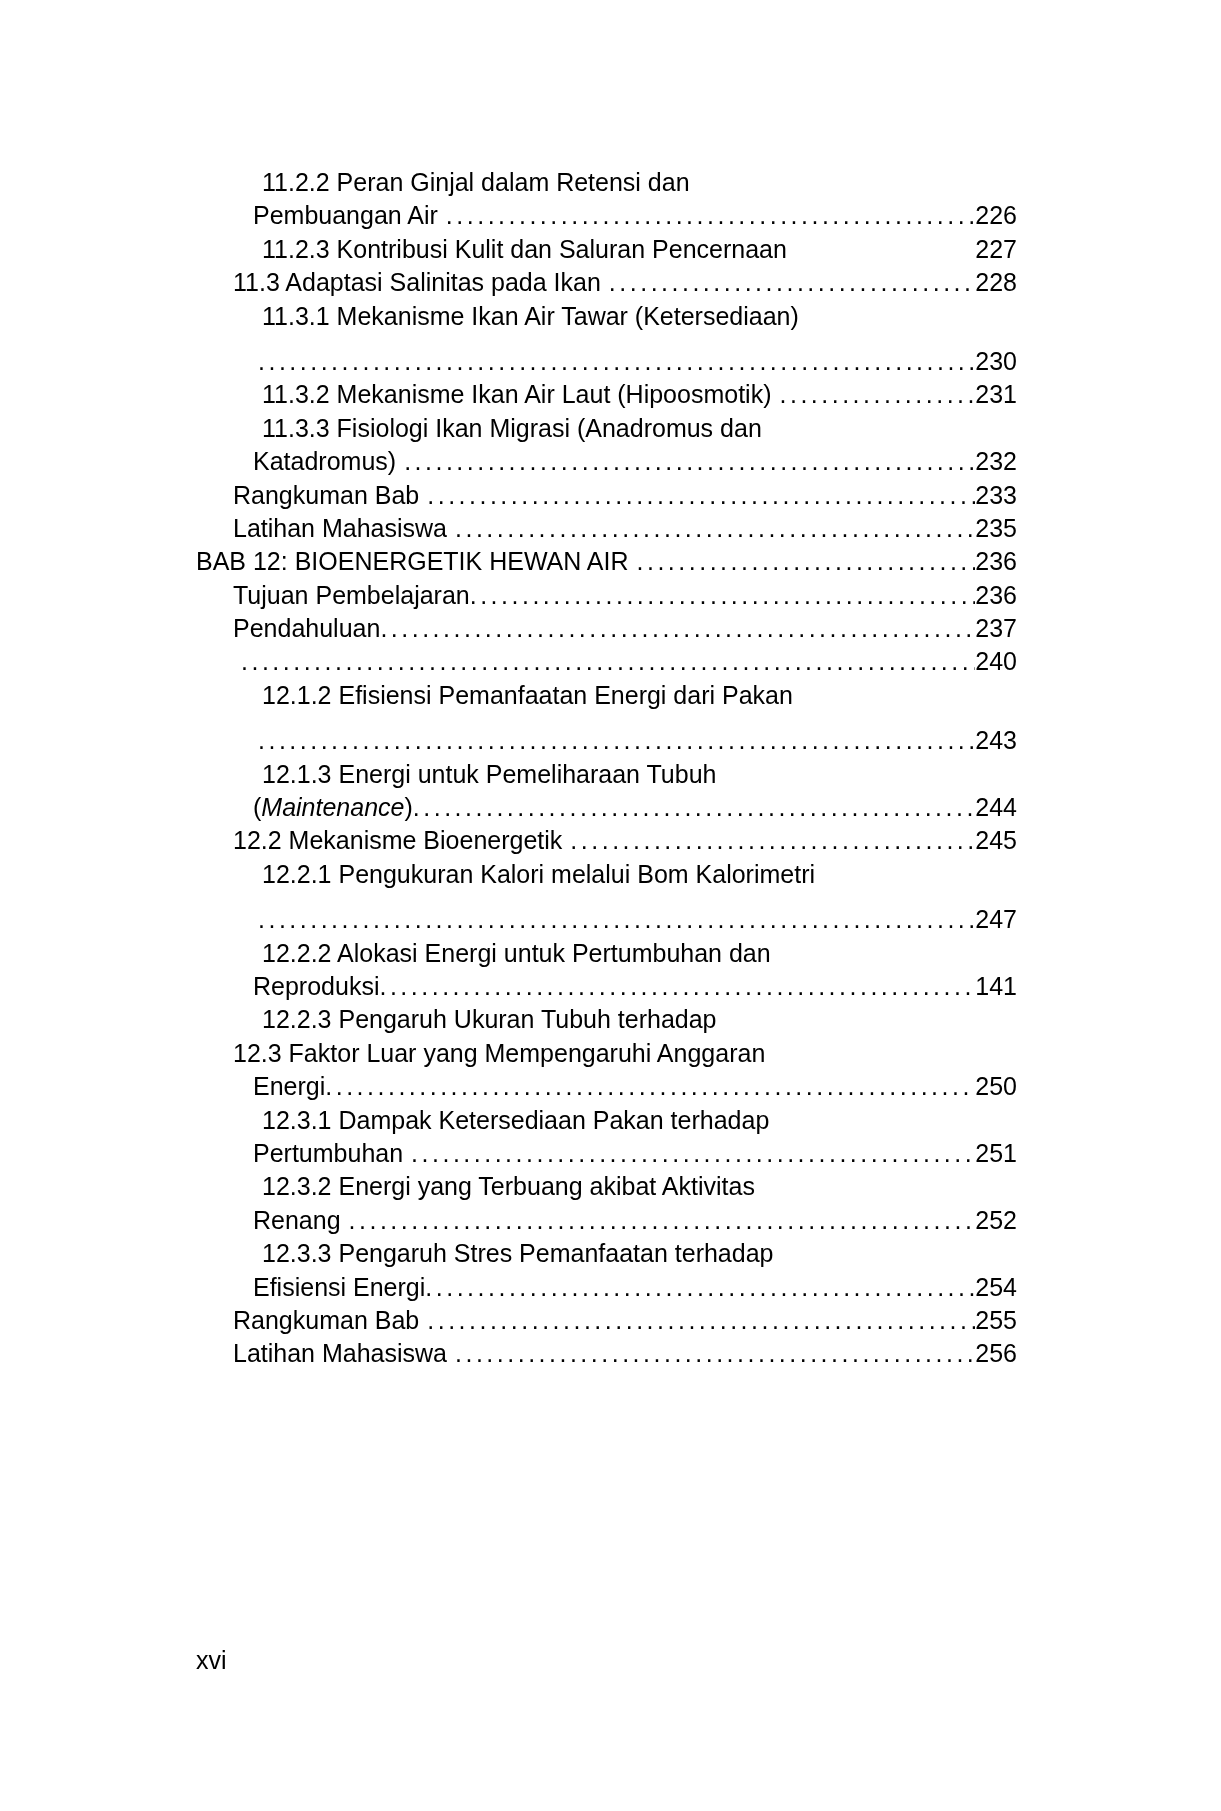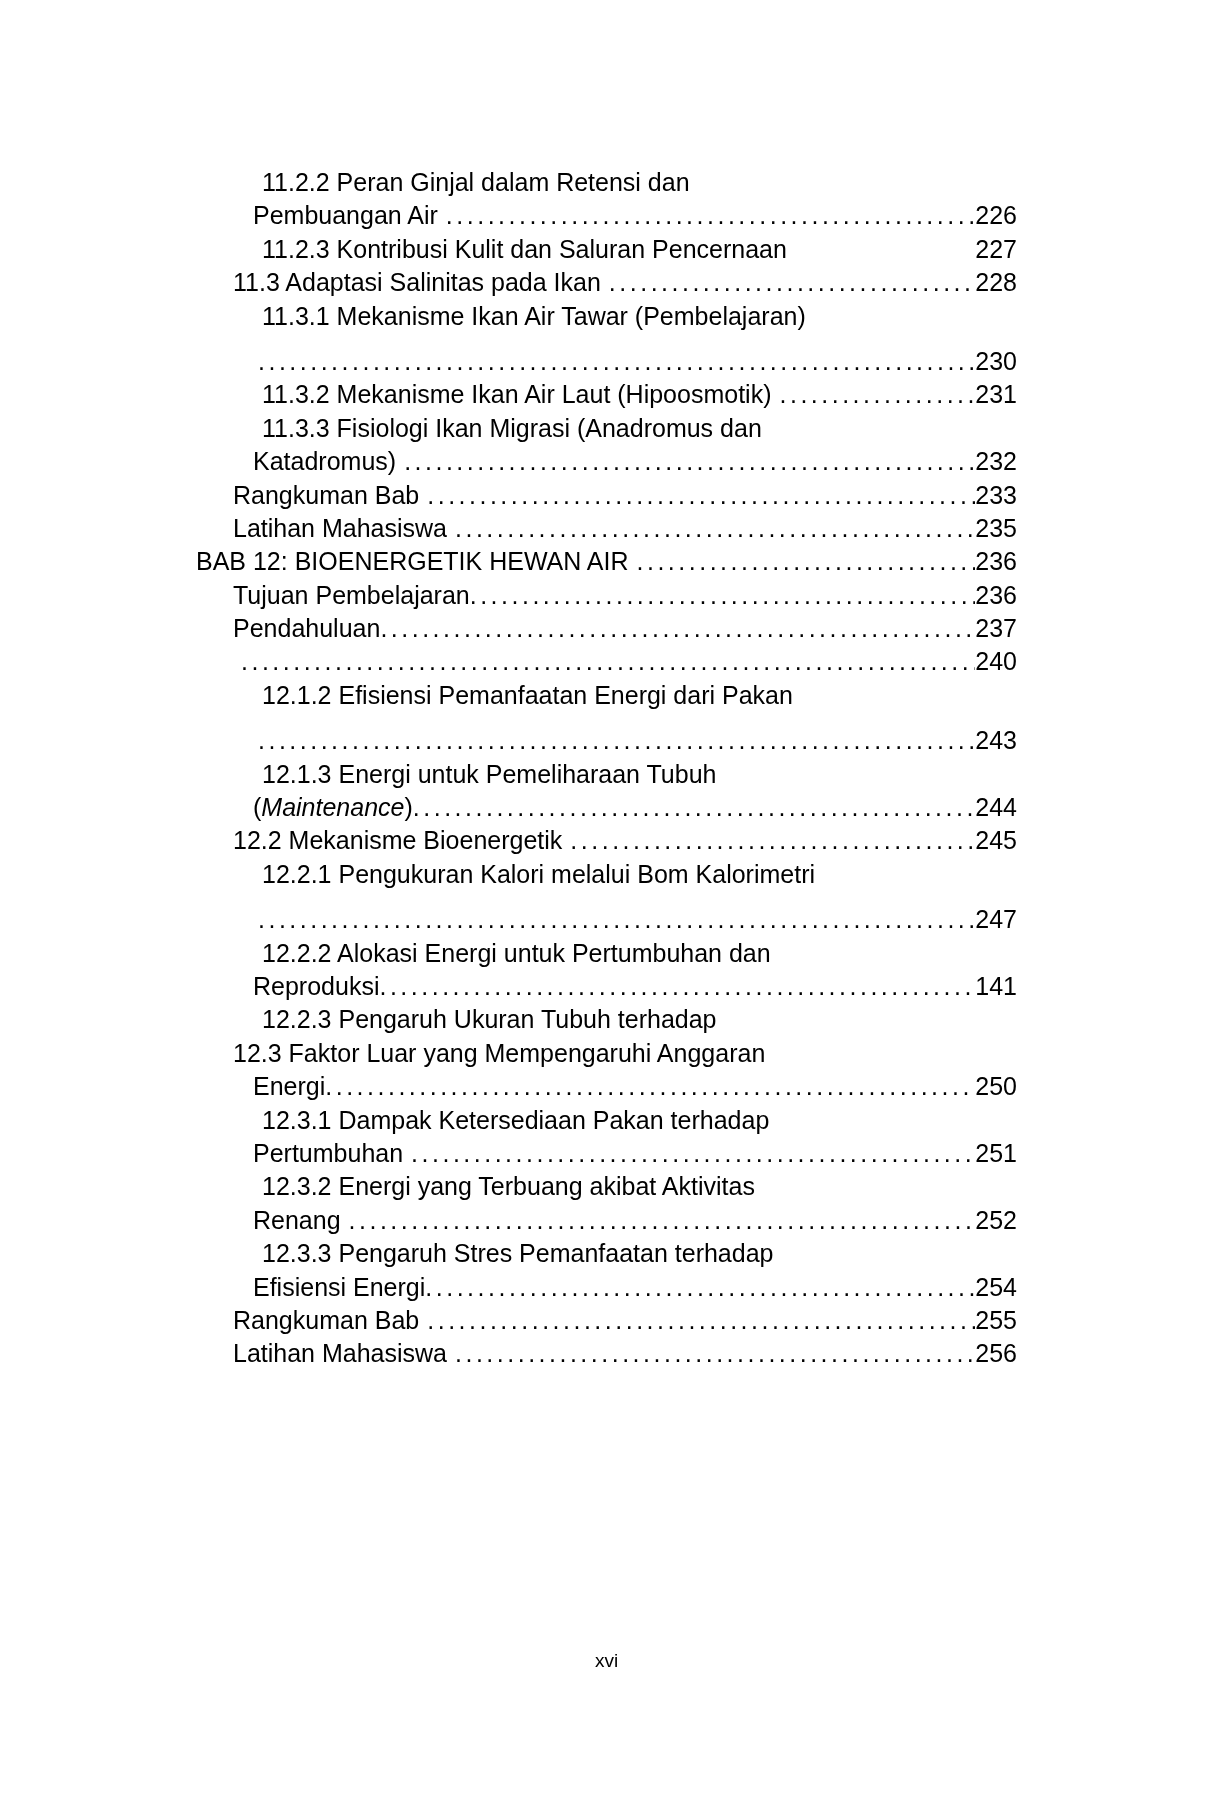--- a/index.html
+++ b/index.html
@@ -26,21 +26,21 @@
   .it   { font-style: italic; }
   .spacer { flex: 1 1 0; }
   .leader { flex: 1 1 0; overflow: hidden; letter-spacing: 3.5px; min-width: 0; }
   .leader::after {
     content: "..........................................................................................................";
   }
   .gap .leader { margin-left: 8px; }
   .pg { flex: 0 0 auto; white-space: nowrap; }
   .footer {
     position: absolute; left: 196px; top: 1644px; width: 821px;
-    text-align: center; font-size: 19px; line-height: 33.4px;
+    text-align: left; font-size: 25px; line-height: 33.4px;
   }
 </style>
 </head>
 <body>
 
 <div class="toc">
     <div class="row l3">
       <span class="txt">11.2.2 Peran Ginjal dalam Retensi dan</span>
       <span class="spacer"></span>
     </div>
@@ -53,21 +53,21 @@
       <span class="txt">11.2.3 Kontribusi Kulit dan Saluran Pencernaan</span>
       <span class="spacer"></span>
       <span class="pg">227</span>
     </div>
     <div class="row l2 gap">
       <span class="txt">11.3 Adaptasi Salinitas pada Ikan</span>
       <span class="leader"></span>
       <span class="pg">228</span>
     </div>
     <div class="row l3">
-      <span class="txt">11.3.1 Mekanisme Ikan Air Tawar (Pembelajaran)</span>
+      <span class="txt">11.3.1 Mekanisme Ikan Air Tawar (Ketersediaan)</span>
       <span class="spacer"></span>
     </div>
     <div class="row dots">
       <span class="txt"></span>
       <span class="leader"></span>
       <span class="pg">230</span>
     </div>
     <div class="row l3 gap">
       <span class="txt">11.3.2 Mekanisme Ikan Air Laut (Hipoosmotik)</span>
       <span class="leader"></span>

